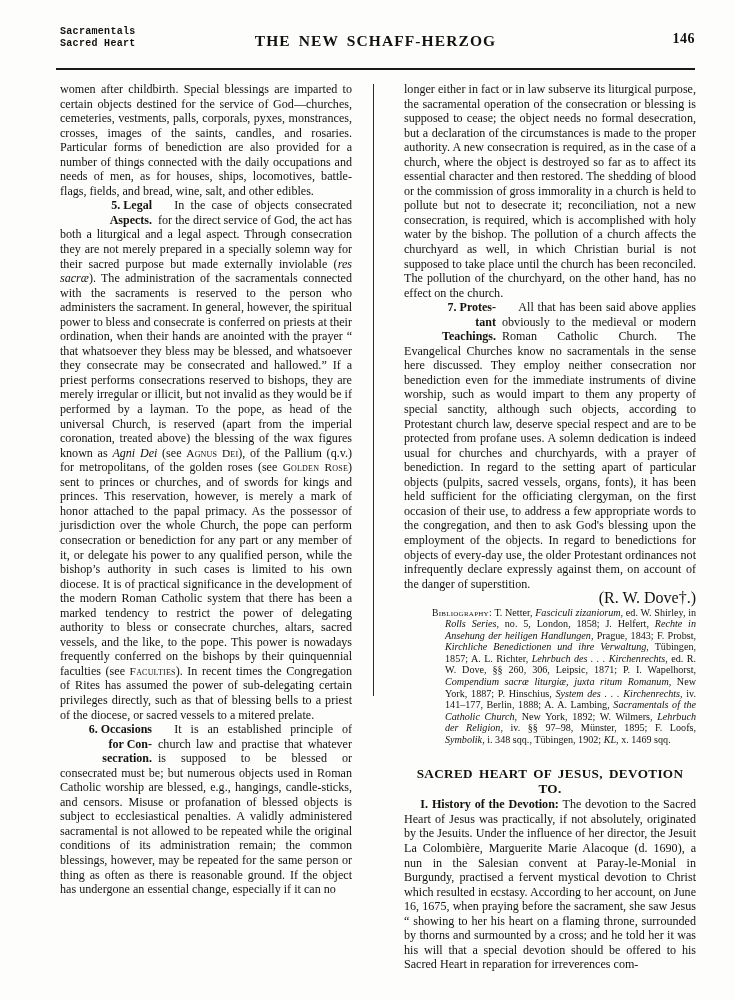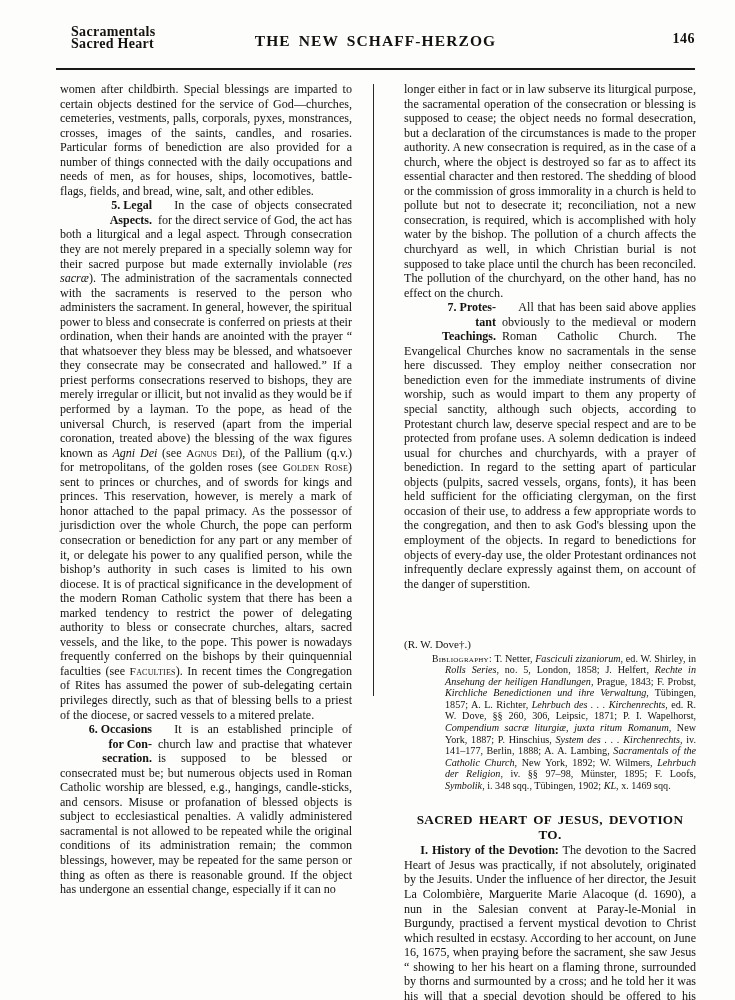--- a/index.html
+++ b/index.html
@@ -20,24 +20,24 @@
     background: #fdfdfb;
   }
   
   .runhead {
     position: absolute;
     left: 56px; top: 26px; right: 40px;
     height: 34px;
   }
   .folio-words {
     position: absolute;
-    left: 15px; top: 0;
-    font-family: Liberation Serif, serif;
+    left: 4px; top: 0;
+    font-family: Liberation Mono, monospace;
     font-weight: bold;
-    font-size: 14px;
+    font-size: 10px;
     line-height: 11.5px;
     letter-spacing: 0.3px;
   }
   .folio-words div { white-space: nowrap; }
   .booktitle {
     position: absolute;
     left: 0; right: 0; top: 6px;
     text-align: center;
     font-weight: bold;
     font-size: 15.5px;
@@ -96,23 +96,23 @@
     width: 92px;
     text-align: right;
     font-weight: bold;
     font-size: 12px;
     line-height: 14.55px;
     margin: 0 6px 0 0;
     text-indent: 0;
   }
   
   .signature {
+    text-align: right;
     text-indent: 0;
-    font-size: 11px;
-    margin-top: 46px;
+    font-size: 16px;
   }
   .biblio {
     margin-top: 1px;
     font-size: 10.15px;
     line-height: 11.55px;
     text-align: justify;
     text-indent: 0;
     padding-left: 13px;
     margin-left: 28px;
   }

